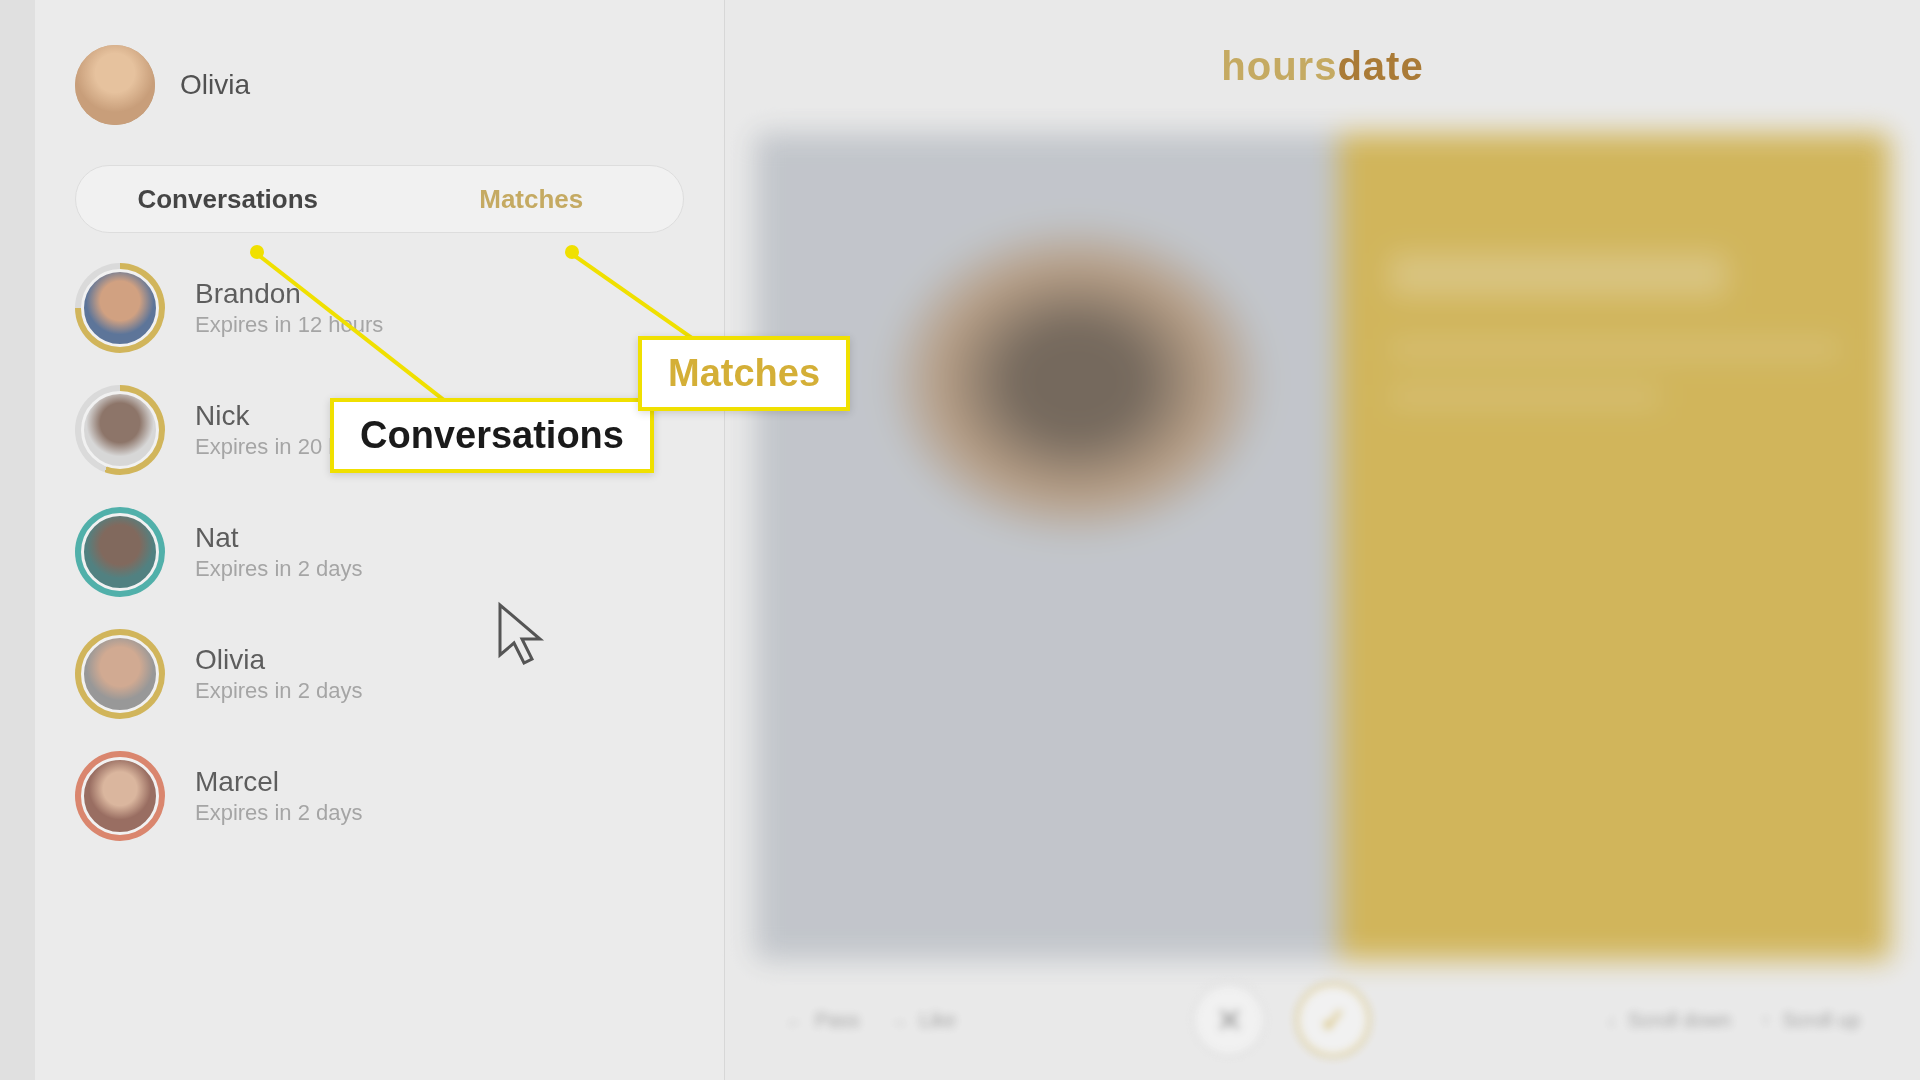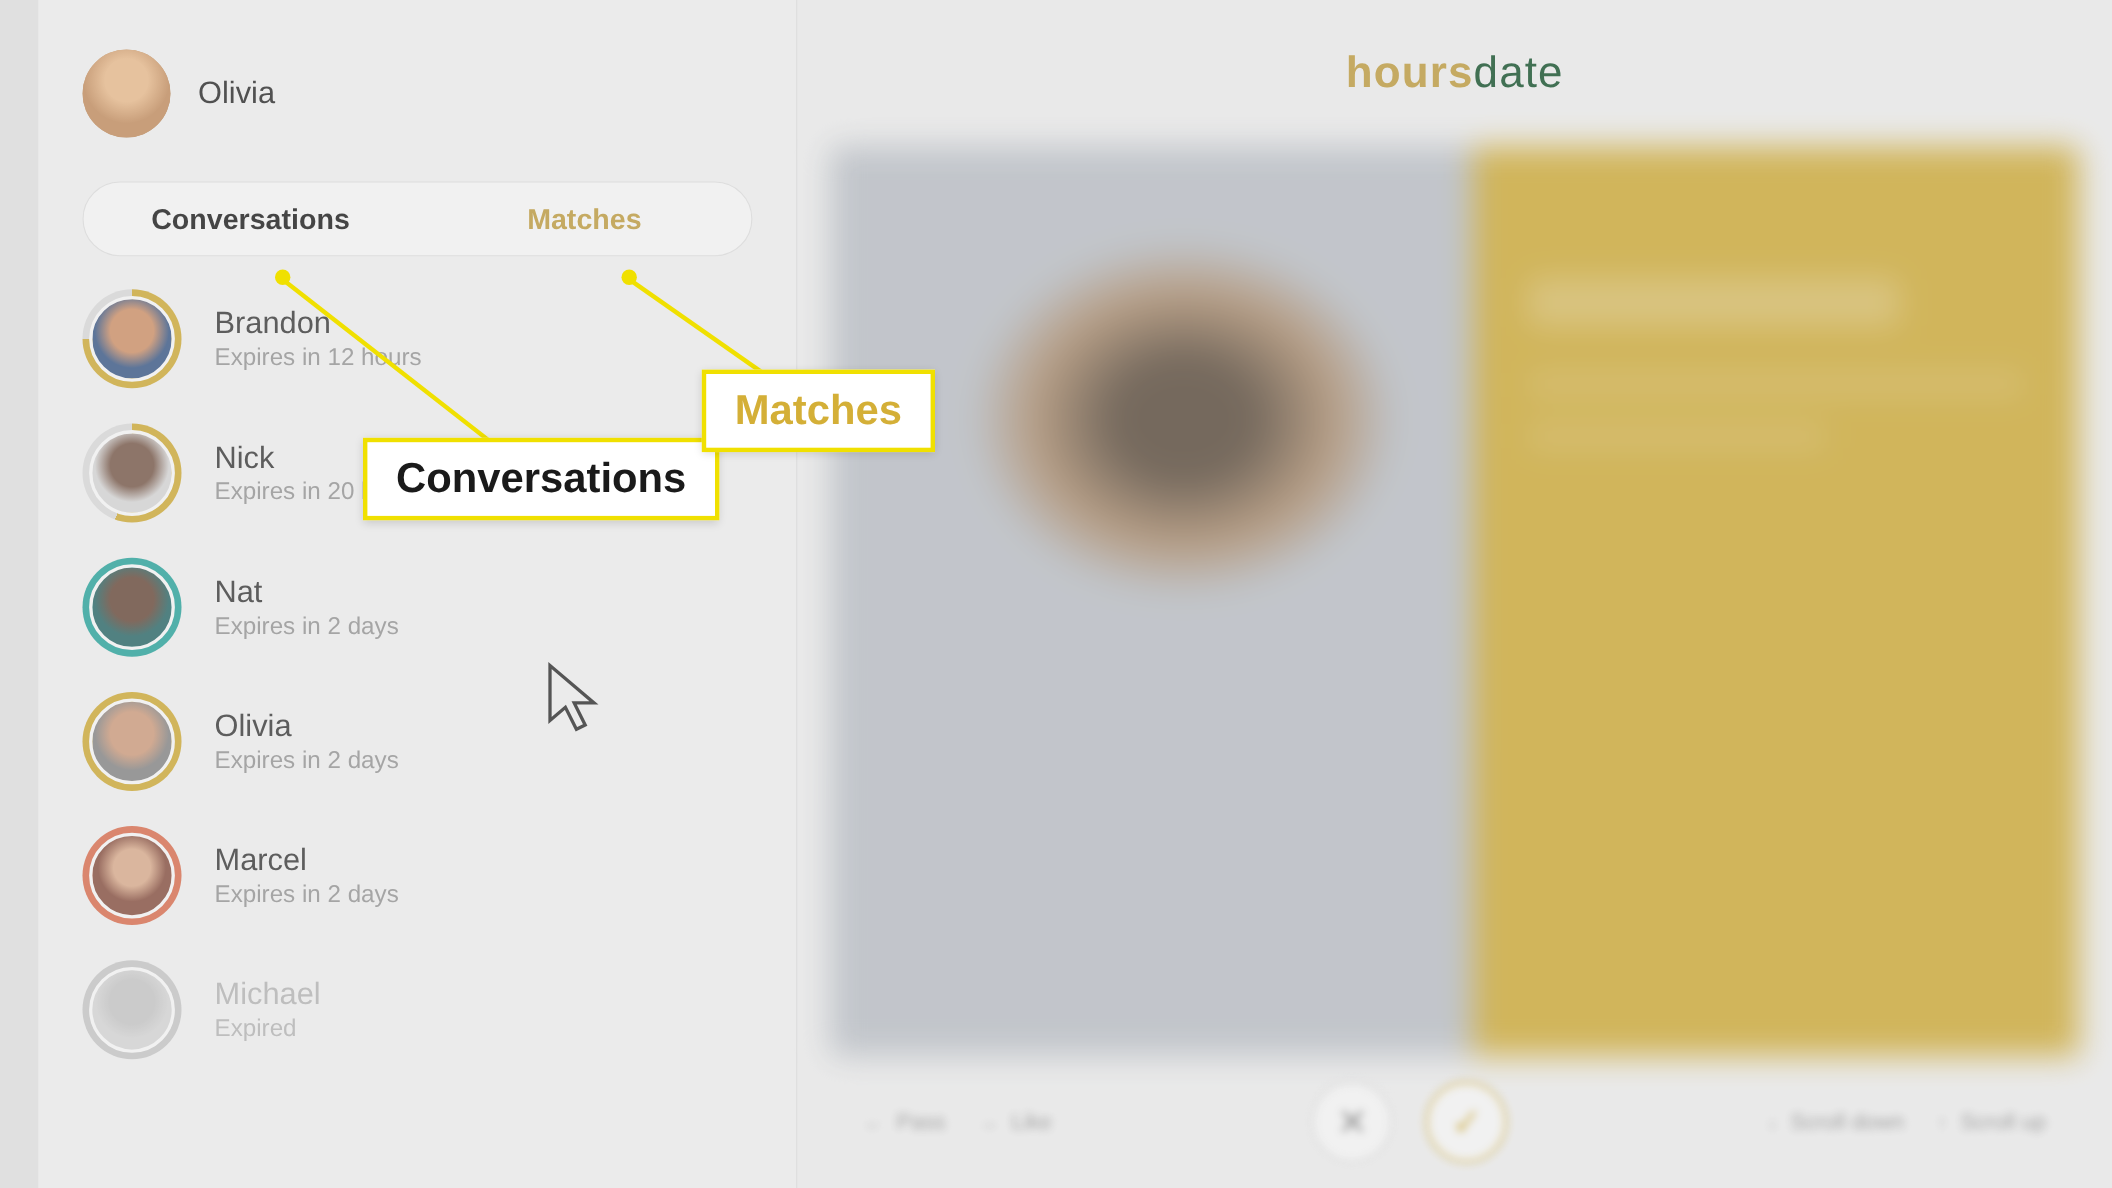--- a/index.html
+++ b/index.html
@@ -39,21 +39,21 @@
 .avatar-inner.face6 { background: radial-gradient(circle at 50% 40%, #ccc 35%, #ddd 60%); }
 .conv-info { display: flex; flex-direction: column; gap: 2px; }
 .conv-name { font-size: 28px; font-weight: 500; color: #3a3a3a; }
 .conv-status { font-size: 22px; color: #9a9a9a; }
 .conversation-item.expired .conv-name, .conversation-item.expired .conv-status { color: #bbb; }
 
 
 .main { flex: 1; display: flex; flex-direction: column; position: relative; background: #f5f5f5; }
 .brand { text-align: center; padding: 44px 0; font-size: 40px; font-weight: 400; letter-spacing: 1px; }
 .brand-bold { color: #c4a040; font-weight: 700; }
-.brand-light { color: #14532d; font-weight: 400; }
+.brand-light { color: #a16207; font-weight: 700; }
 
 .profile-area { flex: 1; display: flex; gap: 0; padding: 0 30px 0 30px; filter: blur(14px); }
 .profile-photo { flex: 1.1; background: radial-gradient(ellipse 300px 250px at 55% 30%, #5a4a3a 20%, #b09070 45%, #c0c5cc 65%), linear-gradient(#c0c5cc 65%, #2a4a8a 75%); border-radius: 8px 0 0 8px; }
 .profile-panel { flex: 0.85; background: #d4af37; border-radius: 0 8px 0 0; padding: 120px 50px; }
 .profile-panel-title { height: 44px; background: rgba(255,255,255,0.25); margin-bottom: 40px; border-radius: 6px; width: 75%; }
 .profile-panel-line { height: 24px; background: rgba(255,255,255,0.15); margin-bottom: 24px; border-radius: 4px; }
 
 
 .action-bar { height: 120px; display: flex; align-items: center; padding: 0 60px; gap: 30px; filter: blur(4px); }
 .action-text { display: flex; align-items: center; gap: 12px; color: #999; font-size: 20px; }
@@ -131,29 +131,20 @@
         </div>
         <div class="conversation-item">
     <div class="avatar-ring orange">
       <div class="avatar-inner face5"></div>
     </div>
     <div class="conv-info">
       <div class="conv-name">Marcel</div>
       <div class="conv-status">Expires in 2 days</div>
     </div>
         </div>
-        <div class="conversation-item expired">
-    <div class="avatar-ring grey">
-      <div class="avatar-inner face6"></div>
-    </div>
-    <div class="conv-info">
-      <div class="conv-name">Michael</div>
-      <div class="conv-status">Expired</div>
-    </div>
-        </div>
       </div>
   </div>
 
   <div class="main">
     <div class="brand">
       <span class="brand-bold">hours</span><span class="brand-light">date</span>
     </div>
 
     <div class="profile-area">
       <div class="profile-photo"></div>

